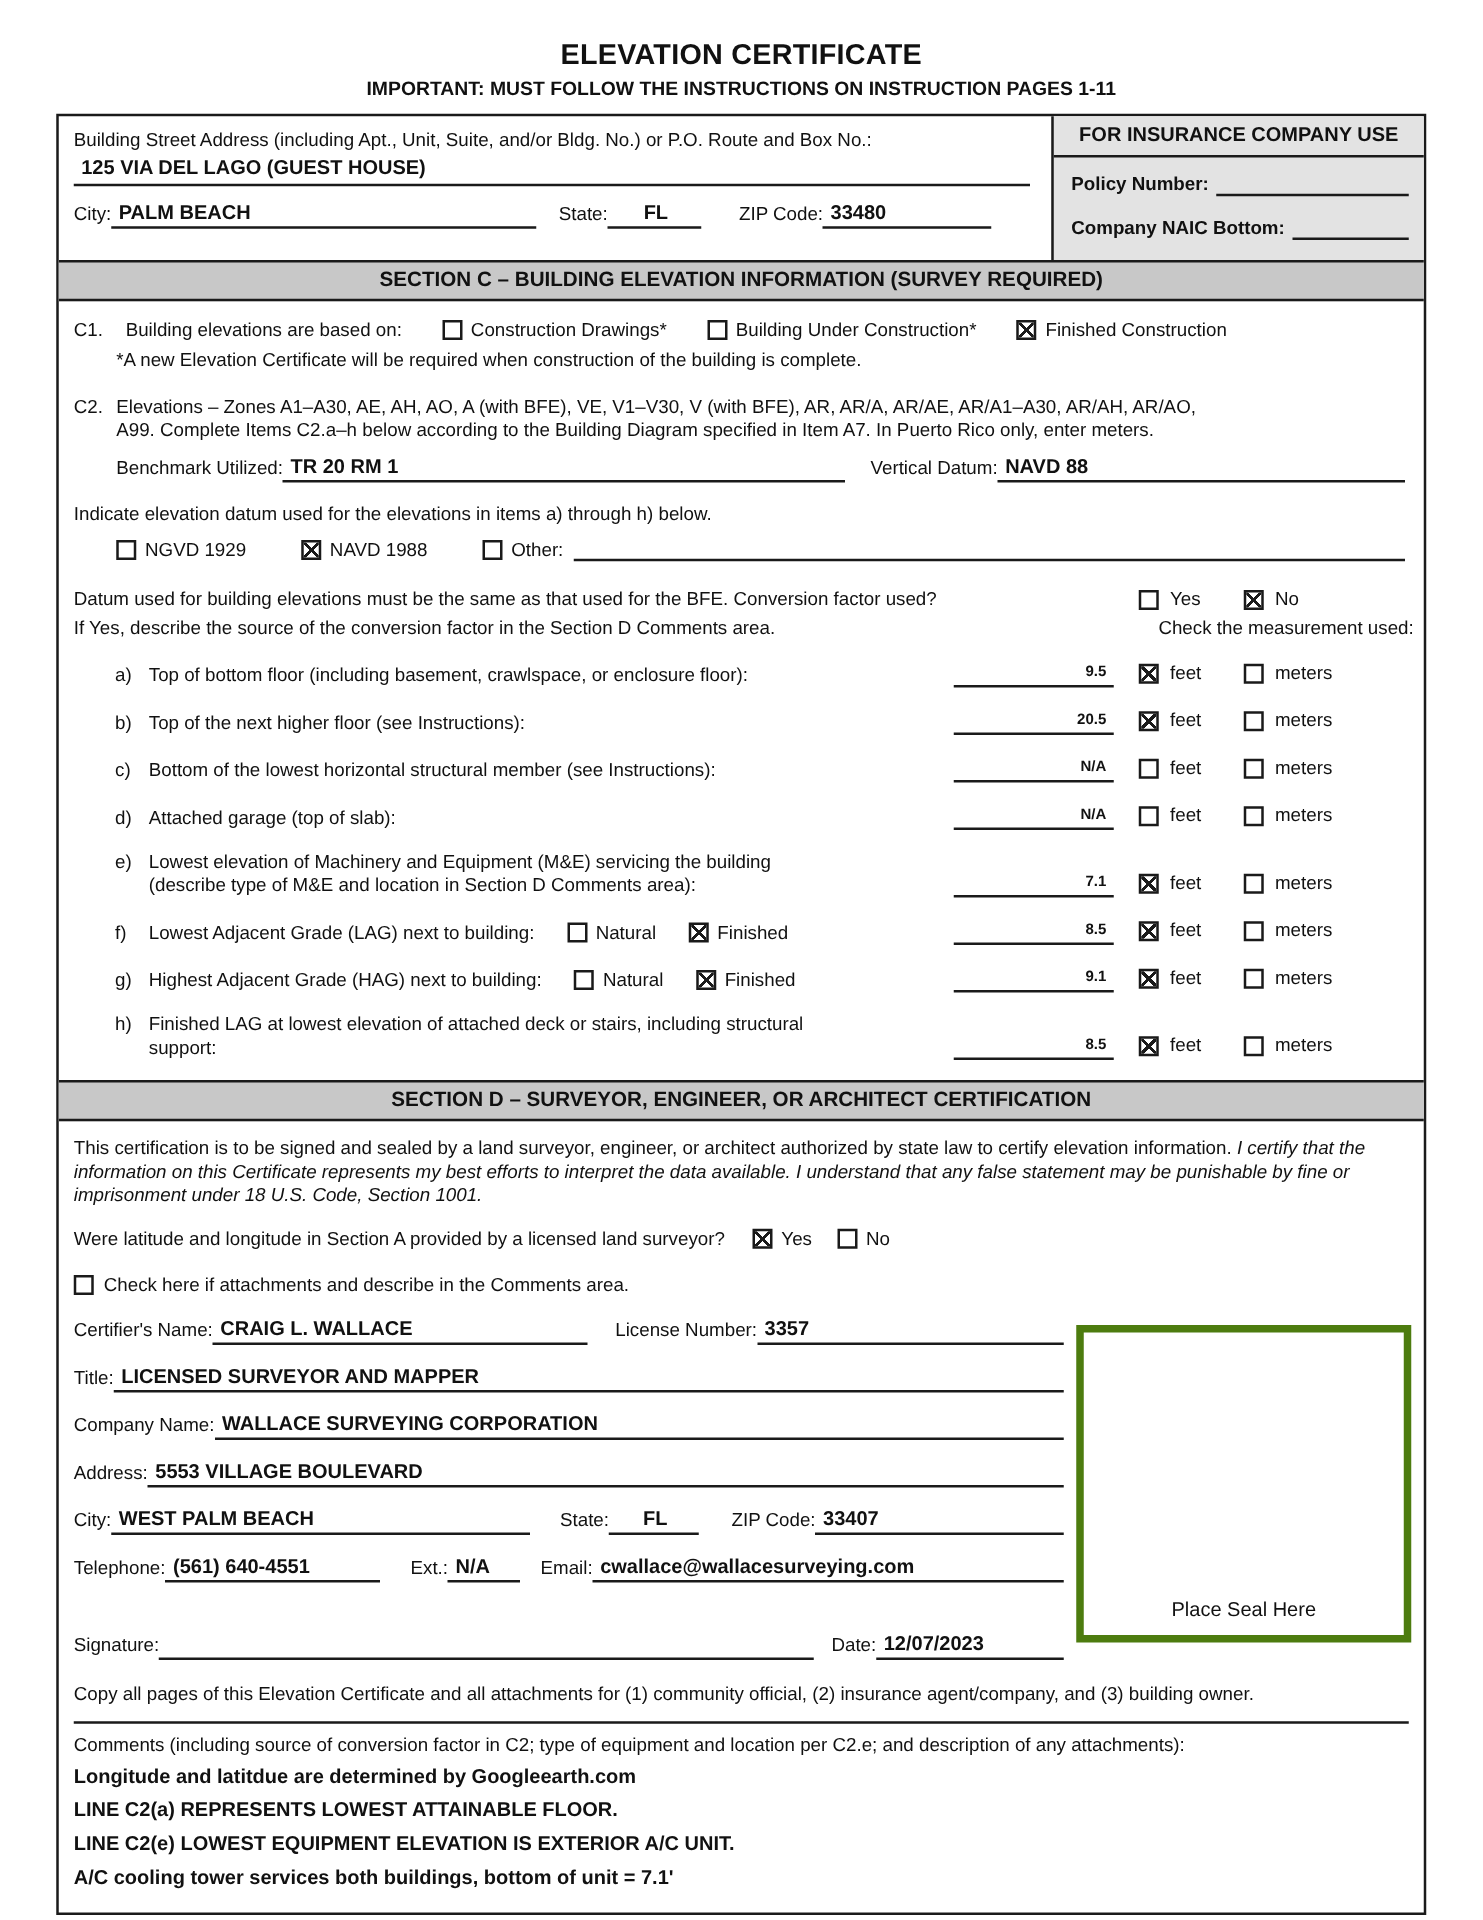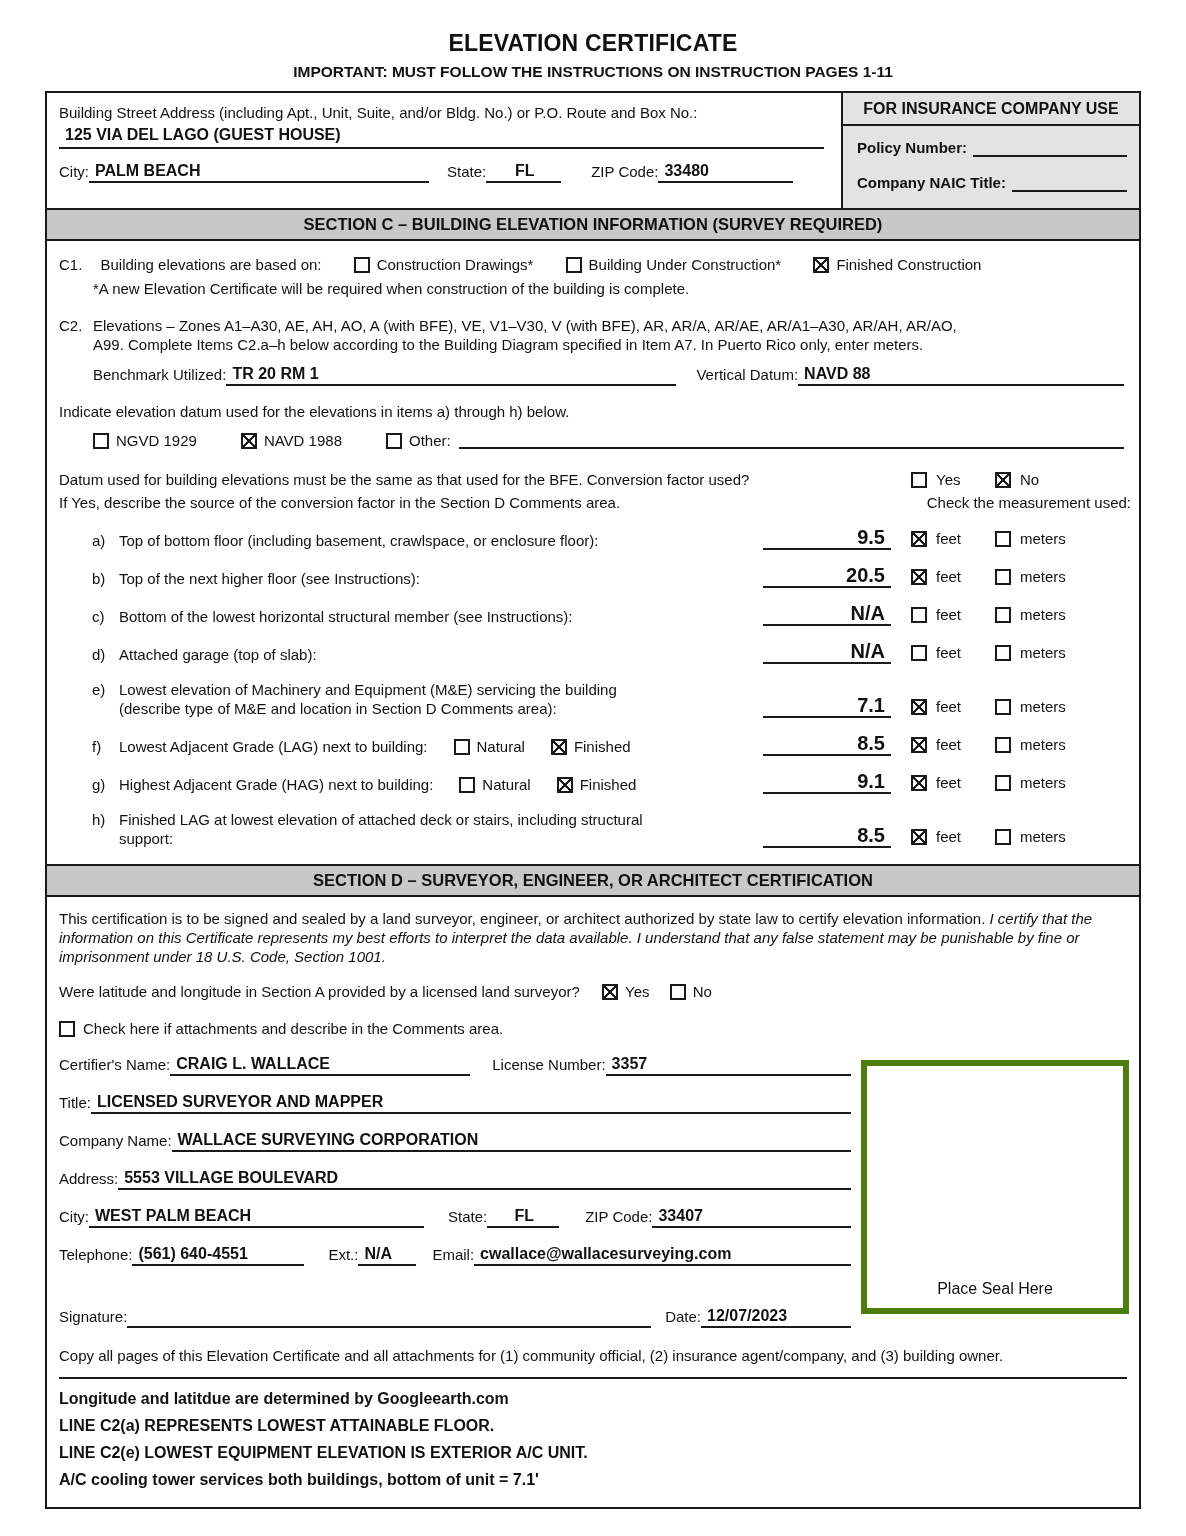--- a/index.html
+++ b/index.html
@@ -83,21 +83,21 @@
   .col-feet { width: 84px; margin-left: 20px; flex: none; display: flex; align-items: center; }
   .col-feet .cblab, .col-meters .cblab { margin-left: 9px; }
   .col-meters { width: 104px; flex: none; display: flex; align-items: center; }
 
   .mrow { display: flex; align-items: flex-end; margin: 16px 40px 0 45px; }
   .mtext { flex: 1; padding-right: 10px; }
   .tline { display: flex; }
   .letter { width: 27px; flex: none; }
   .tline.indent { padding-left: 27px; }
   .tline .cbgroup { margin-left: 26px; }
-  .mval { width: 128px; flex: none; border-bottom: 2px solid #1a1a1a; text-align: right; font-weight: bold; font-size: 20px; padding: 0 6px 1px 0; }
+  .mval { width: 128px; flex: none; border-bottom: 2px solid #1a1a1a; text-align: right; font-weight: bold; font-size: 12px; padding: 0 6px 1px 0; }
   .mrow .col-feet, .mrow .col-meters { padding-bottom: 2px; }
 
   .certpara { margin: 12px 14px 0 12px; width: 1062px; }
   .latlongrow { margin: 16px 12px 0 12px; }
   .latlongrow .cbgroup { margin-left: 18px; }
   .attachrow { margin: 18px 12px 0 12px; }
   .attachrow .cblab { margin-left: 8px; }
 
   .dfields { position: relative; margin-top: 6px; padding-bottom: 4px; }
   .drow { display: flex; align-items: flex-end; margin: 16px 0 0 12px; width: 792px; }
@@ -149,21 +149,21 @@
         </div>
       </div>
       <div class="insbox">
         <div class="inshdr">FOR INSURANCE COMPANY USE</div>
         <div class="insbody">
           <div class="insrow">
             <span class="lbl">Policy Number:</span>
             <span class="insline"></span>
           </div>
           <div class="insrow">
-            <span class="lbl">Company NAIC Title:</span>
+            <span class="lbl">Company NAIC Bottom:</span>
             <span class="insline"></span>
           </div>
         </div>
       </div>
     </div>
 
     <div class="secbar">SECTION C – BUILDING ELEVATION INFORMATION (SURVEY REQUIRED)</div>
 
     <div class="c1row">
       <span>C1.</span>
@@ -435,20 +435,21 @@
         <span class="lbl" style="margin-left:14px;">Date:</span>
         <span class="fv fv-date">12/07/2023</span>
       </div>
     </div>
 
     <div class="copynote">Copy all pages of this Elevation Certificate and all attachments for (1) community official, (2) insurance agent/company, and (3) building owner.</div>
 
     <div class="divider"></div>
 
     <div class="comments">
+      <div>Comments (including source of conversion factor in C2; type of equipment and location per C2.e; and description of any attachments):</div>
       <div class="cline entry">Longitude and latitdue are determined by Googleearth.com</div>
       <div class="cline entry">LINE C2(a) REPRESENTS LOWEST ATTAINABLE FLOOR.</div>
       <div class="cline entry">LINE C2(e) LOWEST EQUIPMENT ELEVATION IS EXTERIOR A/C UNIT.</div>
       <div class="cline entry">A/C cooling tower services both buildings, bottom of unit = 7.1'</div>
     </div>
 
   </div>
 
 </div>
 

